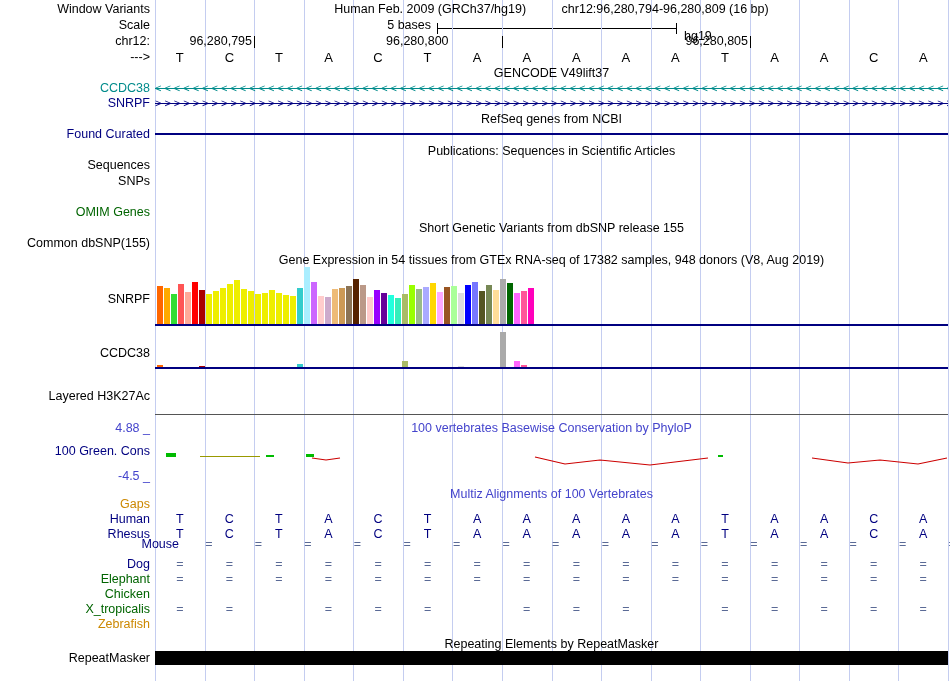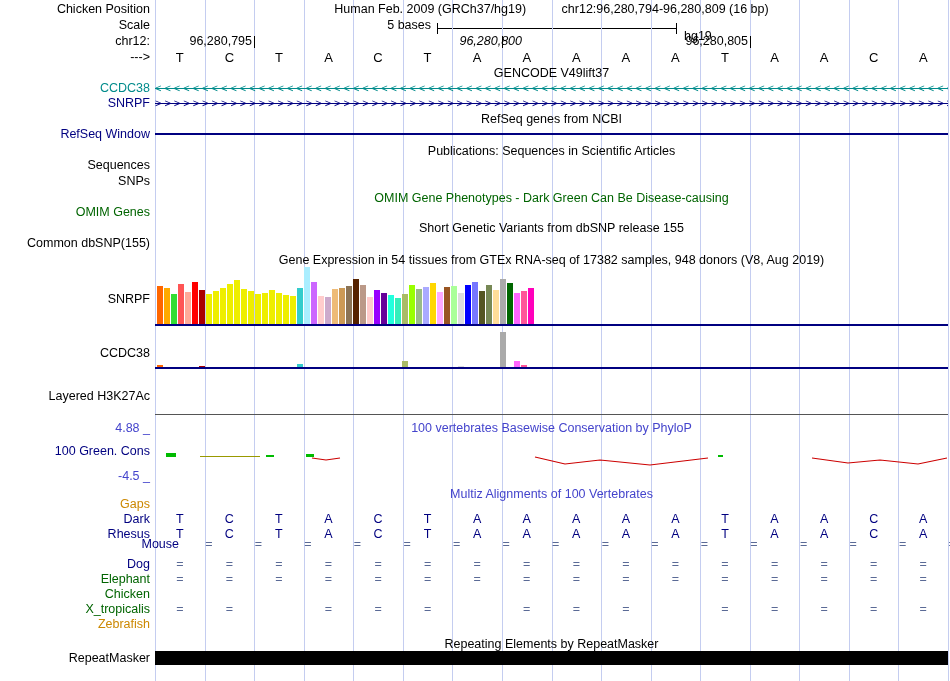--- a/index.html
+++ b/index.html
@@ -27,40 +27,40 @@
   .bar{position:absolute;bottom:0;width:6px;}
   .sp-row{position:absolute;left:0;width:950px;height:15px;}
   .sp-cell{position:absolute;top:0;text-align:center;font-size:12.5px;}
   .rm-bar{position:absolute;left:155px;width:793px;height:14px;background:#000;}
 </style>
 </head>
 <body>
 
 <div class="page" id="page">
 
-  <span class="lbl" style="top:2px">Chicken Position</span>
+  <span class="lbl" style="top:2px">Window Variants</span>
   <div class="ctitle" style="top:2px">
     <span>Human Feb. 2009 (GRCh37/hg19)</span>
     <span style="margin-left:32px">chr12:96,280,794-96,280,809 (16 bp)</span>
   </div>
 
   <span class="lbl" style="top:18px">Scale</span>
   <span class="abs" style="top:18px;left:337px;width:94px;text-align:right">5 bases</span>
   <div>
     <div class="tick" style="left:437px;top:23px;height:11px"></div>
     <div class="abs" style="top:28px;left:437px;width:240px;height:1px;background:#000"></div>
     <div class="tick" style="left:676px;top:23px;height:11px"></div>
   </div>
   <span class="abs" style="top:29px;left:684px">hg19</span>
 
   <span class="lbl" style="top:34px">chr12:</span>
   <div id="coords-row" class="abs" style="top:34px;left:0;width:950px;height:15px">
       <div style="position: absolute; top: 0px; width: 110px; text-align: right; left: 142px;">96,280,795</div>
       <div class="tick" style="left: 254px; top: 2px; height: 12px; position: absolute; width: 1px; background: rgb(0, 0, 0);"></div>
-      <div style="position: absolute; top: 0px; width: 110px; text-align: right; left: 412px; font-style: italic;">96,280,800</div>
+      <div style="position: absolute; top: 0px; width: 110px; left: 386px;">96,280,800</div>
       <div class="tick" style="left: 502px; top: 2px; height: 12px; position: absolute; width: 1px; background: rgb(0, 0, 0);"></div>
       <div style="position: absolute; top: 0px; width: 110px; text-align: right; left: 638px;">96,280,805</div>
       <div class="tick" style="left: 750px; top: 2px; height: 12px; position: absolute; width: 1px; background: rgb(0, 0, 0);"></div>
     </div>
 
   <span class="lbl" style="top:50px">---&gt;</span>
   <div id="seq-row" class="seq-row" style="top:50px">
       <div class="seq-cell" style="left: 0px; width: 49.5625px;">T</div>
       <div class="seq-cell" style="left: 49.5625px; width: 49.5625px;">C</div>
       <div class="seq-cell" style="left: 99.125px; width: 49.5625px;">T</div>
@@ -85,28 +85,27 @@
     <div class="gene-line" style="background: rgb(0, 139, 139);"></div>
     <div class="gene-arrows">&lt;&lt;&lt;&lt;&lt;&lt;&lt;&lt;&lt;&lt;&lt;&lt;&lt;&lt;&lt;&lt;&lt;&lt;&lt;&lt;&lt;&lt;&lt;&lt;&lt;&lt;&lt;&lt;&lt;&lt;&lt;&lt;&lt;&lt;&lt;&lt;&lt;&lt;&lt;&lt;&lt;&lt;&lt;&lt;&lt;&lt;&lt;&lt;&lt;&lt;&lt;&lt;&lt;&lt;&lt;&lt;&lt;&lt;&lt;&lt;&lt;&lt;&lt;&lt;&lt;&lt;&lt;&lt;&lt;&lt;&lt;&lt;&lt;&lt;&lt;&lt;&lt;&lt;&lt;&lt;&lt;&lt;&lt;&lt;&lt;&lt;&lt;&lt;&lt;&lt;</div>
   </div>
   <span class="lbl navy" style="top:96px">SNRPF</span>
   <div class="gene-track" id="gene-track-1" style="top: 97px; color: rgb(0, 0, 128);">
     <div class="gene-line" style="background: rgb(0, 0, 128);"></div>
     <div class="gene-arrows">&gt;&gt;&gt;&gt;&gt;&gt;&gt;&gt;&gt;&gt;&gt;&gt;&gt;&gt;&gt;&gt;&gt;&gt;&gt;&gt;&gt;&gt;&gt;&gt;&gt;&gt;&gt;&gt;&gt;&gt;&gt;&gt;&gt;&gt;&gt;&gt;&gt;&gt;&gt;&gt;&gt;&gt;&gt;&gt;&gt;&gt;&gt;&gt;&gt;&gt;&gt;&gt;&gt;&gt;&gt;&gt;&gt;&gt;&gt;&gt;&gt;&gt;&gt;&gt;&gt;&gt;&gt;&gt;&gt;&gt;&gt;&gt;&gt;&gt;&gt;&gt;&gt;&gt;&gt;&gt;&gt;&gt;&gt;&gt;&gt;&gt;&gt;&gt;&gt;&gt;</div>
   </div>
 
   <div class="ctitle" style="top:112px">RefSeq genes from NCBI</div>
-  <span class="lbl navy" style="top:127px">RefSeq Window</span>
+  <span class="lbl navy" style="top:127px">Found Curated</span>
   <div class="hline" style="top:133px;height:2px;background:#000080"></div>
 
   <div class="ctitle" style="top:144px">Publications: Sequences in Scientific Articles</div>
   <span class="lbl" style="top:158px">Sequences</span>
   <span class="lbl" style="top:174px">SNPs</span>
 
-  <div class="ctitle green" style="top:191px">OMIM Gene Phenotypes - Dark Green Can Be Disease-causing</div>
   <span class="lbl green" style="top:205px">OMIM Genes</span>
 
   <div class="ctitle" style="top:221px">Short Genetic Variants from dbSNP release 155</div>
   <span class="lbl" style="top:236px">Common dbSNP(155)</span>
 
   <div class="ctitle" style="top:253px">Gene Expression in 54 tissues from GTEx RNA-seq of 17382 samples, 948 donors (V8, Aug 2019)</div>
   <span class="lbl" style="top:292px">SNRPF</span>
   <div class="bars" id="gtex-bars-0" style="top:264px;height:60px">
       <div class="bar" style="left: 2px; height: 38px; background: rgb(255, 102, 0);"></div>
       <div class="bar" style="left: 9px; height: 36px; background: rgb(255, 170, 0);"></div>
@@ -194,21 +193,21 @@
         <polyline points="657,18 693,23 725,20 763,24 792,18" fill="none" stroke="#CC0000" stroke-width="1.2"></polyline>
       </svg></div>
   <span class="lbl blue" style="top:469px">-4.5 _</span>
 
   <div class="ctitle blue" style="top:487px">Multiz Alignments of 100 Vertebrates</div>
   <div class="abs" id="multiz-rows" style="top:497px;left:0;width:950px;height:138px">
       <div class="sp-row" style="top: 0px;">
         <div class="lbl" style="top: 0px; color: rgb(204, 136, 0);">Gaps</div>
       </div>
       <div class="sp-row" style="top: 15px;">
-        <div class="lbl" style="top: 0px; color: rgb(0, 0, 128);">Dark</div>
+        <div class="lbl" style="top: 0px; color: rgb(0, 0, 128);">Human</div>
         <div class="sp-cell" style="left: 155px; width: 49.5625px; color: rgb(0, 0, 128);">T</div>
         <div class="sp-cell" style="left: 204.562px; width: 49.5625px; color: rgb(0, 0, 128);">C</div>
         <div class="sp-cell" style="left: 254.125px; width: 49.5625px; color: rgb(0, 0, 128);">T</div>
         <div class="sp-cell" style="left: 303.688px; width: 49.5625px; color: rgb(0, 0, 128);">A</div>
         <div class="sp-cell" style="left: 353.25px; width: 49.5625px; color: rgb(0, 0, 128);">C</div>
         <div class="sp-cell" style="left: 402.812px; width: 49.5625px; color: rgb(0, 0, 128);">T</div>
         <div class="sp-cell" style="left: 452.375px; width: 49.5625px; color: rgb(0, 0, 128);">A</div>
         <div class="sp-cell" style="left: 501.938px; width: 49.5625px; color: rgb(0, 0, 128);">A</div>
         <div class="sp-cell" style="left: 551.5px; width: 49.5625px; color: rgb(0, 0, 128);">A</div>
         <div class="sp-cell" style="left: 601.062px; width: 49.5625px; color: rgb(0, 0, 128);">A</div>

